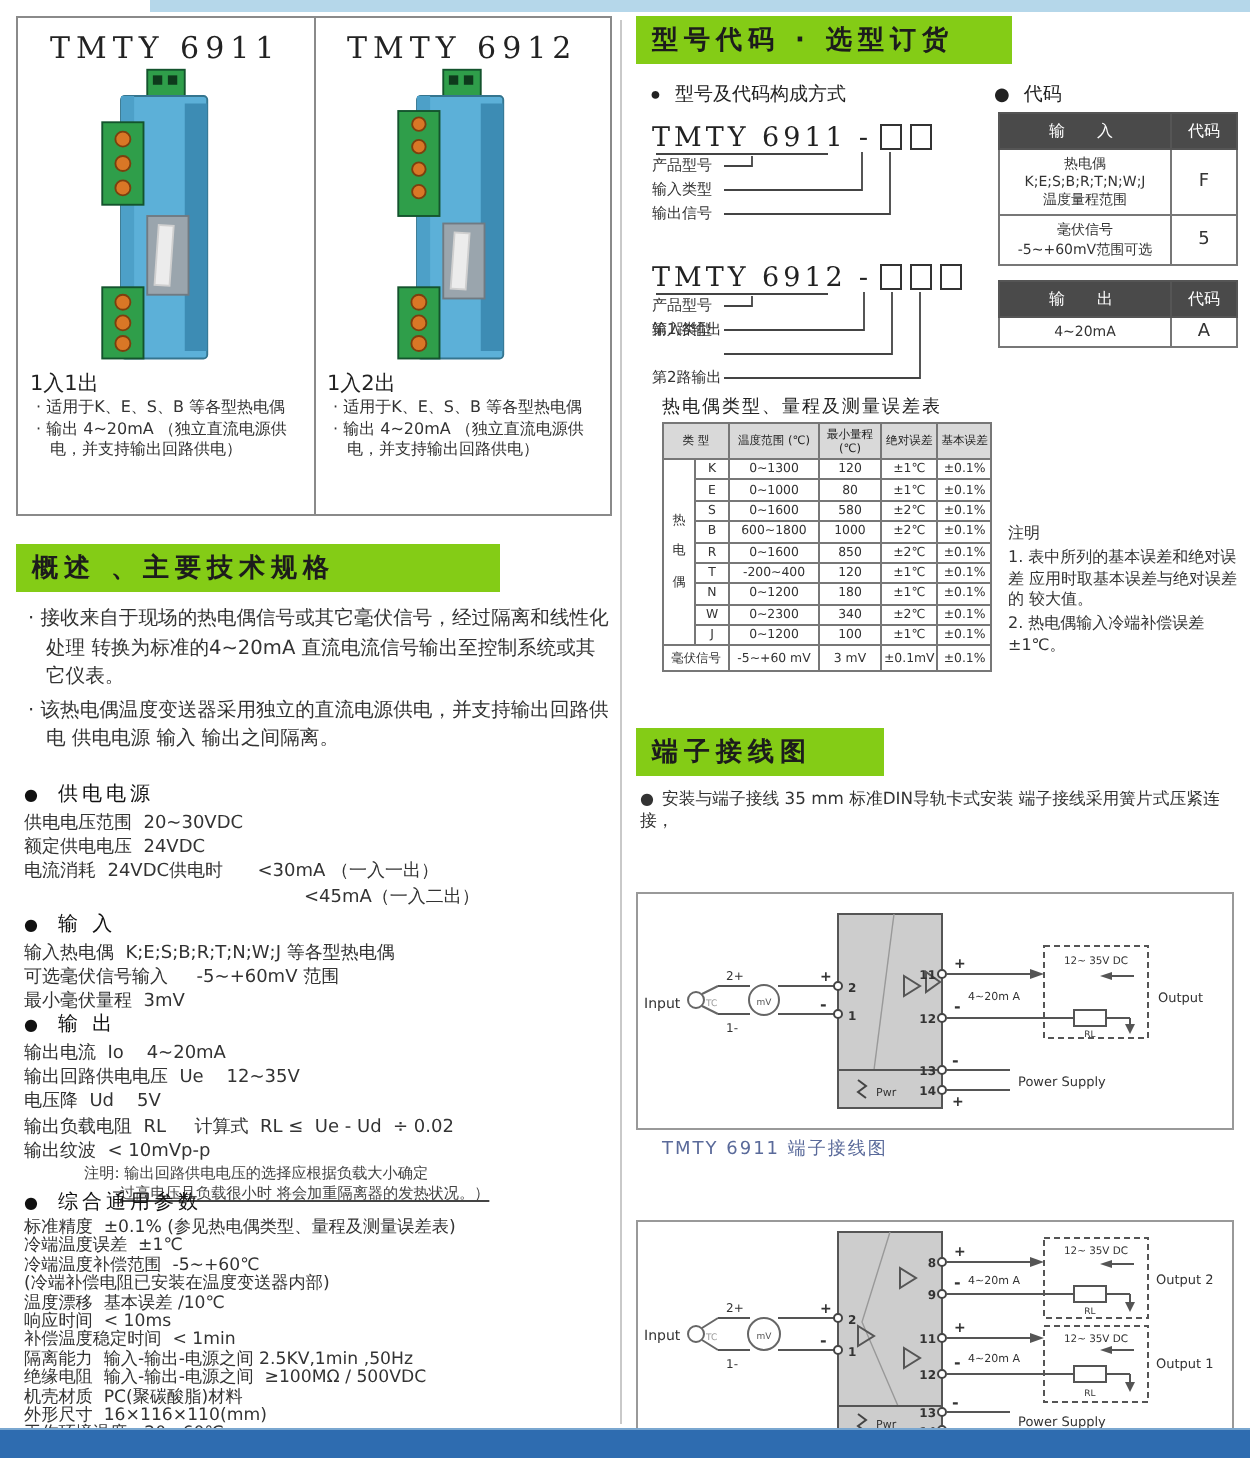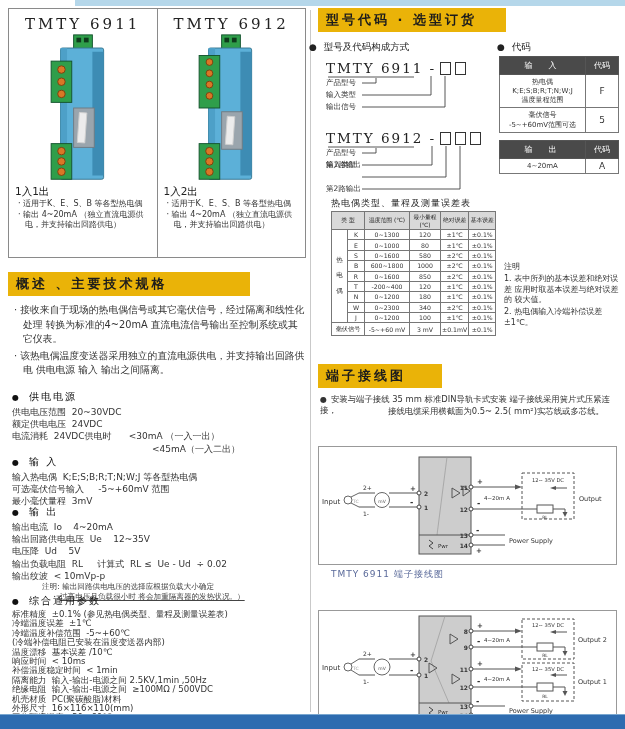--- a/index.html
+++ b/index.html
@@ -3,21 +3,21 @@
 <meta charset="utf-8">
 <style>
   html,body{margin:0;padding:0;background:#e8e8e8;}
   .page{position:relative;width:625px;height:729px;background:#ffffff;overflow:hidden;
         font-family:"DejaVu Sans",sans-serif;color:#333;}
   .top-bar{position:absolute;left:75px;top:0;width:550px;height:6px;background:#b5d7ea;}
   .bottom-bar{position:absolute;left:0;top:714px;width:625px;height:15px;background:#2e6cb0;border-top:1px solid #7aa7d0;z-index:9;}
   .col-divider{position:absolute;left:310px;top:10px;width:1px;height:702px;background:#c9c9c9;}
 
   
-  .sec-header{position:absolute;background:#eab308;color:#1c1c1c;font-weight:bold;
+  .sec-header{position:absolute;background:#84cc16;color:#1c1c1c;font-weight:bold;
               font-size:13px;letter-spacing:3px;padding:3px 8px;box-sizing:border-box;}
 
   
   .cards{position:absolute;left:8px;top:8px;width:298px;height:250px;display:flex;}
   .card{flex:1;border:1px solid #8a8a8a;background:#fff;box-sizing:border-box;padding:4px 6px;}
   .card + .card{border-left:none;}
   .card-title{margin:2px 0 0 10px;font-family:"DejaVu Serif",serif;font-size:15px;
               font-weight:normal;letter-spacing:3px;color:#222;}
   .device{display:block;margin:0 auto;}
   .io{font-size:10.5px;color:#222;margin-top:2px;}
@@ -176,21 +176,21 @@
     <div class="sline">补偿温度稳定时间  &lt; 1min</div>
     <div class="sline">隔离能力  输入-输出-电源之间 2.5KV,1min ,50Hz</div>
     <div class="sline">绝缘电阻  输入-输出-电源之间  ≥100MΩ / 500VDC</div>
     <div class="sline">机壳材质  PC(聚碳酸脂)材料</div>
     <div class="sline">外形尺寸  16×116×110(mm)</div>
     <div class="sline">工作环境温度  -20   60℃</div>
   </div>
 
   <div class="sec-header" style="left:318px;top:8px;width:188px;">型号代码 · 选型订货</div>
 
-  <div class="r-bullet" style="left:309px;top:41px;"><span class="blt"></span><span>型号及代码构成方式</span></div>
+  <div class="r-bullet" style="left:325px;top:41px;font-family:Liberation Serif, serif;"><span class="blt"></span><span>型号及代码构成方式</span></div>
   <div class="r-bullet" style="left:497px;top:41px;"><span class="blt"></span><span>代码</span></div>
 
   <div class="model" style="left:326px;top:58px;height:66px;">
     <div class="mrow">
       <span class="mname">TMTY 6911</span><span class="mdash">-</span><span class="code-box"></span><span class="code-box"></span>
     </div>
     <div class="mlabels">
       <svg class="mlines" width="165" height="46" viewBox="0 0 165 46">
         <path d="M2,1 H88" stroke="#444" stroke-width="0.9" fill="none"></path>
         <path d="M36,7 H50 V2" stroke="#444" stroke-width="0.9" fill="none"></path>
@@ -346,21 +346,20 @@
   </table>
 
   <div class="tc-notes">
     <div class="nt">注明</div>
     <div class="nt">1. 表中所列的基本误差和绝对误差 应用时取基本误差与绝对误差的 较大值。</div>
     <div class="nt">2. 热电偶输入冷端补偿误差±1℃。</div>
   </div>
 
   <div class="sec-header" style="left:318px;top:364px;width:124px;">端子接线图</div>
   <div class="install-line" style="left:320px;top:394px;"><span class="blt"></span><span>安装与端子接线  35 mm 标准DIN导轨卡式安装  端子接线采用簧片式压紧连接，</span></div>
-  <div class="install-line" style="left:388px;top:406px;"><span>接线电缆采用横截面为0.5~ 2.5( mm²)实芯线或多芯线。</span></div>
 
   <div class="wire-box" style="left:318px;top:446px;width:297px;height:117px;">
     <svg width="297" height="117" viewBox="0 0 297 117">
       <text x="3" y="57" font-size="7" class="wtxt">Input</text>
       <g>
         <circle cx="29" cy="53" r="4" fill="#fff" stroke="#666"></circle>
         <path d="M32,50 L40,46 M32,56 L40,60" stroke="#666" fill="none"></path>
         <text x="34" y="56" font-size="4.5" fill="#999">TC</text>
       </g>
       <path d="M40,46 H56 M70,46 H98 M40,60 H56 M70,60 H98" stroke="#555" fill="none"></path>

